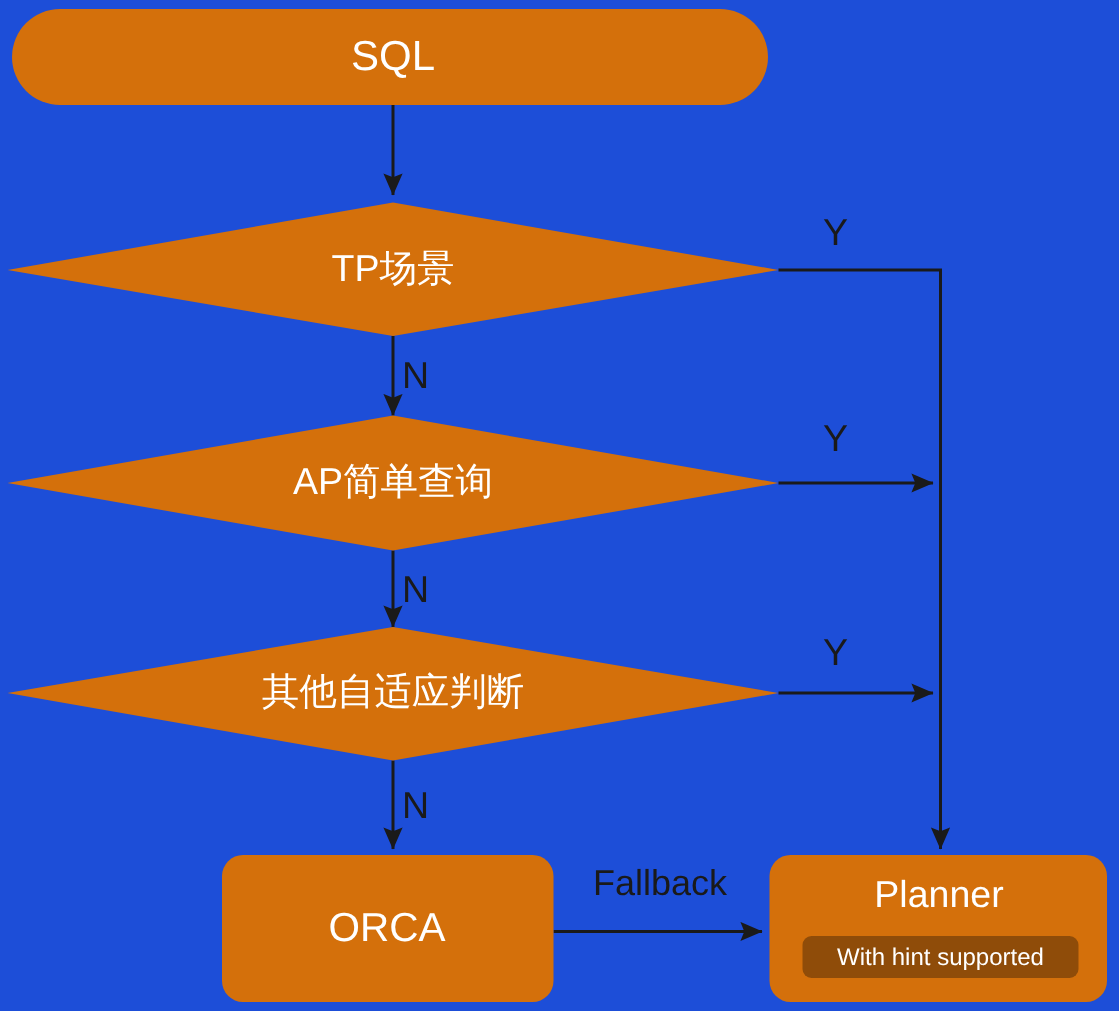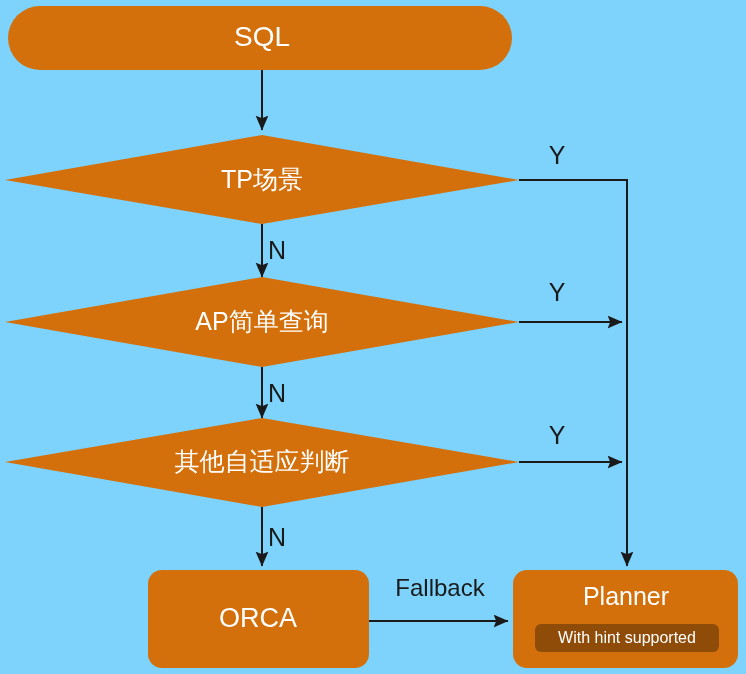--- a/index.html
+++ b/index.html
@@ -42,21 +42,21 @@
   }
   .connector {
     stroke: #1a1a1a;
     stroke-width: 2;
     fill: none;
   }
 </style>
 </head>
 <body>
 
-<div id="canvas" style="background: #7dd3fc;">
+<div id="canvas" style="background: #1d4ed8;">
   <svg id="flow-svg" viewBox="0 0 746 674">
     <defs>
       <marker id="arrowhead" markerWidth="9" markerHeight="9" refX="7.2" refY="3.2" orient="auto" markerUnits="strokeWidth">
         <path d="M0,0 L7.4,3.2 L0,6.4 L1.3,3.2 Z" fill="#1a1a1a"></path>
       </marker>
     </defs>
 
     <path class="connector" d="M262,70 L262,130" marker-end="url(#arrowhead)" stroke="#1a1a1a"></path>
 
     <path class="connector" d="M519,180 L627,180 L627,566" marker-end="url(#arrowhead)" stroke="#1a1a1a"></path>

